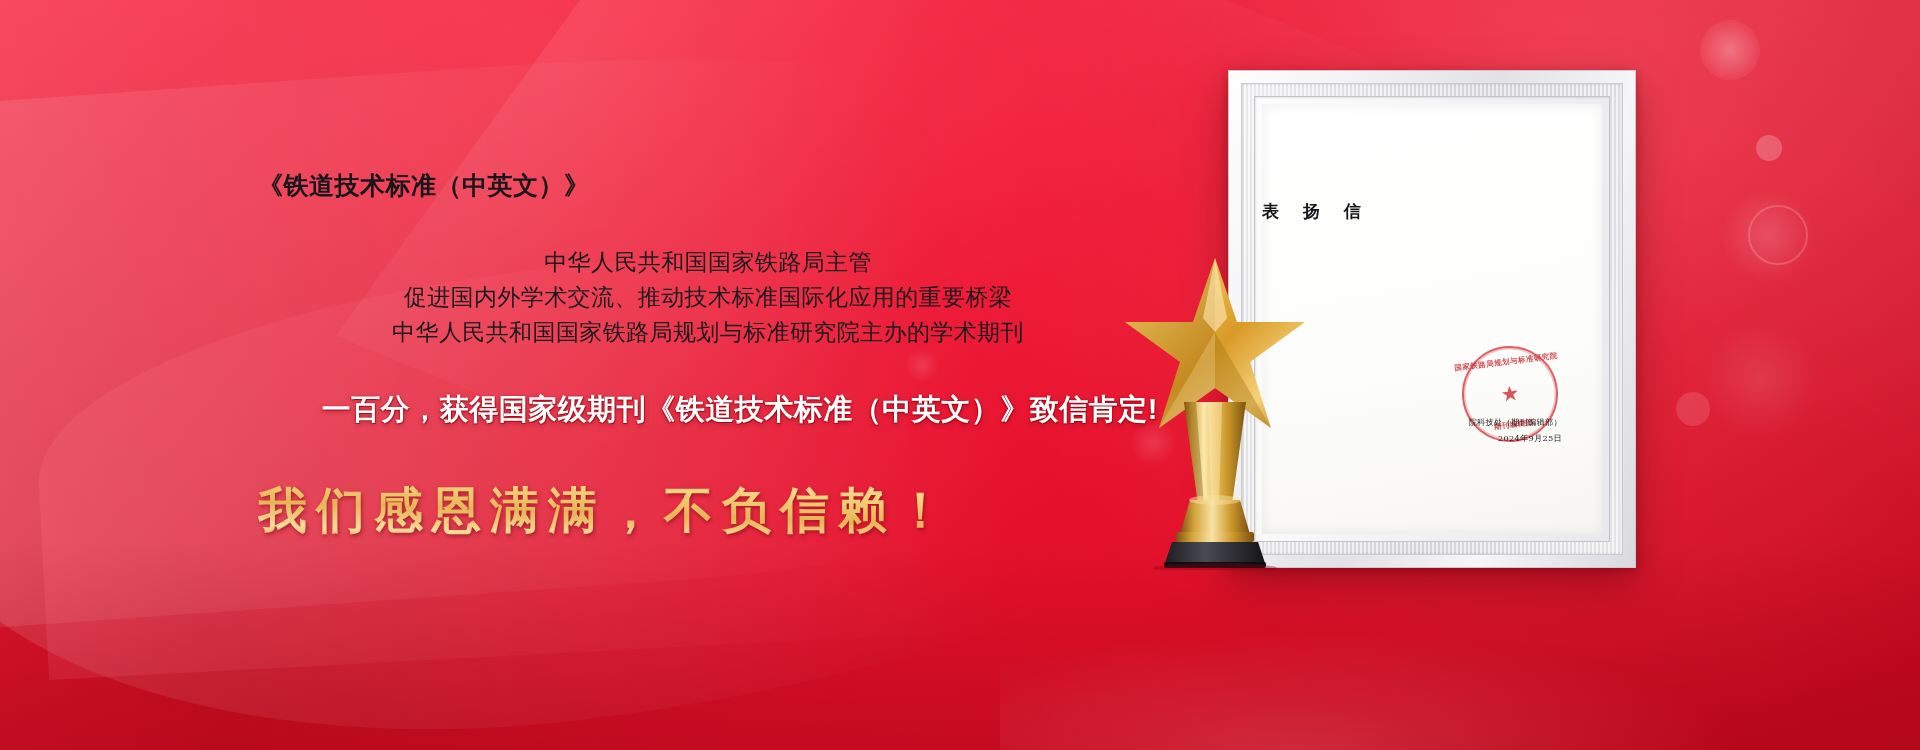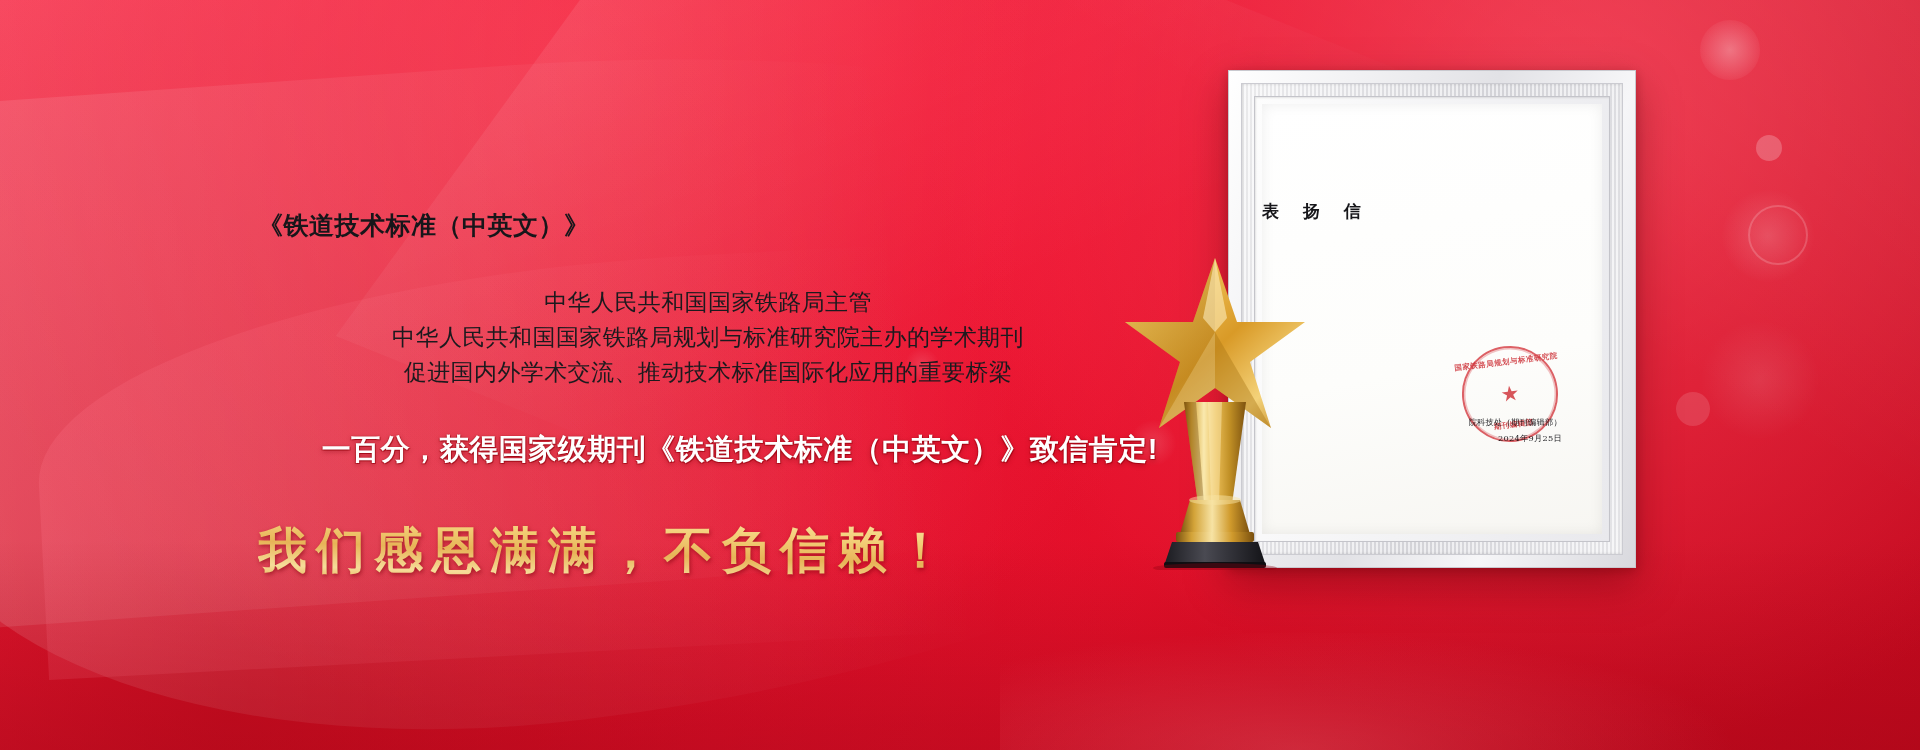--- a/index.html
+++ b/index.html
@@ -64,21 +64,21 @@
   .bk4 { left:1748px; top:205px; width:60px;  height:60px;  }
   .bk5 { left:1700px; top:320px; width:120px; height:120px; background:radial-gradient(circle,rgba(255,255,255,.10),transparent 70%); }
   .bk6 { left:1130px; top:420px; width:46px;  height:46px;  background:radial-gradient(circle,rgba(255,255,255,.14),transparent 72%); }
   .bk7 { left:1676px; top:392px; width:34px;  height:34px;  background:rgba(255,255,255,.13); }
   .bk8 { left:905px;  top:348px; width:34px;  height:34px;  background:radial-gradient(circle,rgba(255,255,255,.13),transparent 72%); }
 
   
   #copy { position:absolute; left:258px; top:170px; width:900px; z-index:6; }
   .journal-title {
     font-size:25px; font-weight:700; color:#17161a;
-    letter-spacing:.5px; line-height:1.2;margin-top:40px;
+    letter-spacing:.5px; line-height:1.2;
   }
   .desc { margin-top:45px;text-align:center; }
   .desc-line {
     font-size:23px; color:#1b1a1e; line-height:35px;
     letter-spacing:.4px; white-space:nowrap;
   }
   .headline {
     margin-top:40px;
     font-size:29px; font-weight:700; color:#ffffff;
     letter-spacing:.5px; white-space:nowrap;
@@ -206,22 +206,22 @@
   <div class="bokeh bk7"></div>
   <div class="bokeh bk8"></div>
 
   <div class="glow-floor"></div>
 
   <div id="copy">
     <div class="journal-title">《铁道技术标准（中英文）》</div>
 
     <div class="desc">
       <div class="desc-line">中华人民共和国国家铁路局主管</div>
+      <div class="desc-line">促进国内外学术交流、推动技术标准国际化应用的重要桥梁</div>
       <div class="desc-line">中华人民共和国国家铁路局规划与标准研究院主办的学术期刊</div>
-      <div class="desc-line">促进国内外学术交流、推动技术标准国际化应用的重要桥梁</div>
     </div>
 
     <div class="headline">一百分，获得国家级期刊《铁道技术标准（中英文）》致信肯定!</div>
 
     <div class="calligraphy">我们感恩满满，不负信赖！</div>
   </div>
 
   <div id="trophy">
     <svg viewBox="0 0 190 318" width="190" height="318" aria-hidden="true">
       <defs>

